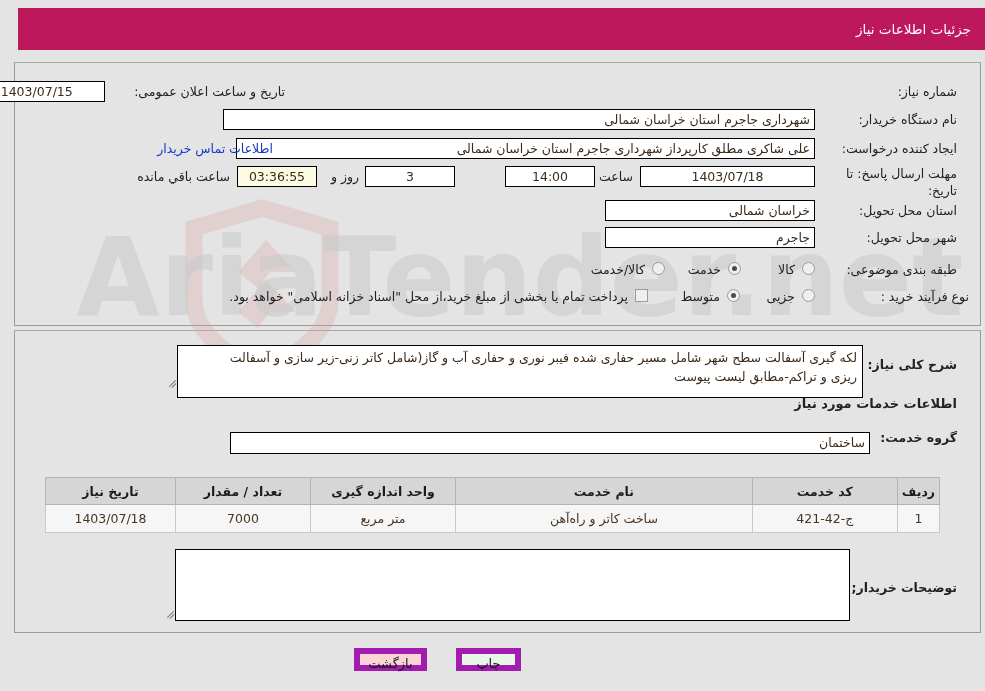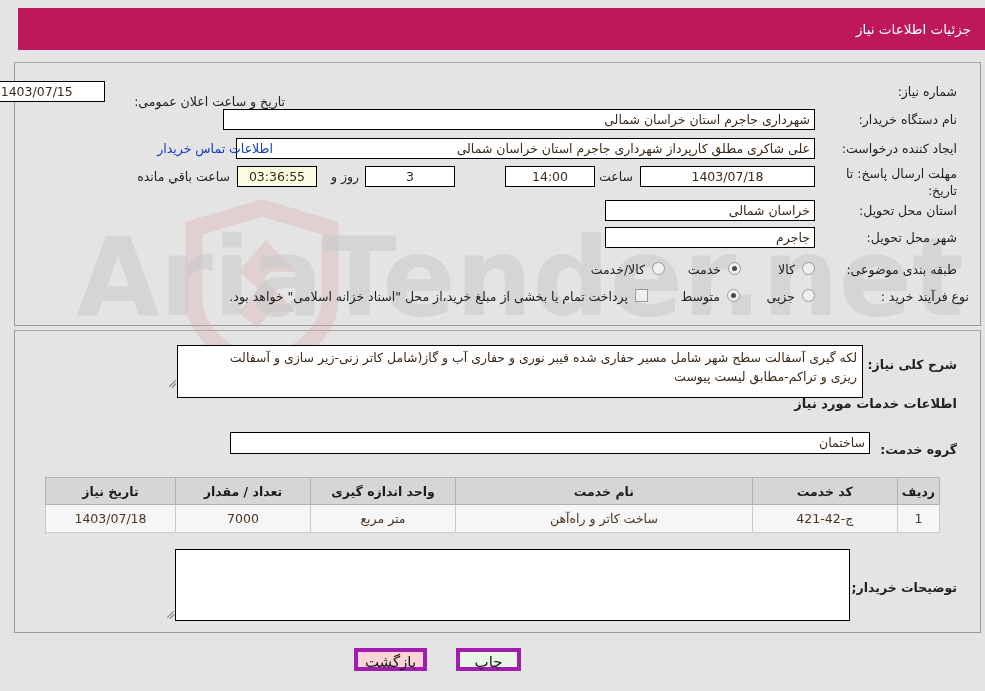--- a/index.html
+++ b/index.html
@@ -180,22 +180,22 @@
     border: 1px solid #c9c9c9;
     color: #4a3520;
     height: 28px;
     text-align: center;
     padding: 2px 4px;
   }
 
   
   .btn {
     position: absolute;
-    border: 4px solid #a21caf;
-    font-size: 15px;
+    border: 6px solid #a21caf;
+    font-size: 13px;
     color: #1a1a1a;
     text-align: center;
     line-height: 20px;
     height: 23px;
     cursor: pointer;
     direction: rtl;
   }
   .btn-print  { background: #e8f6e8; }
   .btn-back   { background: #fbd5d5; }
 </style>
@@ -217,21 +217,21 @@
 
   <div class="header-left-strip"></div>
   <div class="header-bar">
     <span class="header-title">جزئیات اطلاعات نیاز</span>
   </div>
 
   <div class="panel" id="panel-top"></div>
 
   <div class="lbl layer" style="right:28px; top:84px;">شماره نیاز:</div>
 
-  <div class="lbl layer" style="right:700px; top:94px;">تاریخ و ساعت اعلان عمومی:</div>
+  <div class="lbl layer" style="right:700px; top:84px;">تاریخ و ساعت اعلان عمومی:</div>
   <div class="fld layer" style="right:880px; top:81px; width:185px; height:21px;">1403/07/15 - 09:38</div>
 
   <div class="lbl layer" style="right:28px; top:112px;">نام دستگاه خریدار:</div>
   <div class="fld rtl-right layer" style="right:170px; top:109px; width:592px; height:21px;">شهرداری جاجرم استان خراسان شمالی</div>
 
   <div class="lbl layer" style="right:28px; top:141px;">ایجاد کننده درخواست:</div>
   <div class="fld rtl-right layer" style="right:170px; top:138px; width:579px; height:21px;">علی شاکری مطلق کارپرداز شهرداری جاجرم استان خراسان شمالی</div>
   <div class="linktext layer" style="right:712px; top:141px;">اطلاعات تماس خریدار</div>
 
   <div class="lbl layer" style="right:28px; top:165px; width:140px; text-align:right; white-space:normal; line-height:17px;">مهلت ارسال پاسخ: تا تاریخ:</div>
@@ -274,21 +274,21 @@
   <div class="lbl layer" style="right:357px; top:289px;">پرداخت تمام یا بخشی از مبلغ خرید،از محل "اسناد خزانه اسلامی" خواهد بود.</div>
 
   <div class="panel" id="panel-mid"></div>
 
   <div class="lbl lbl-bold layer" style="right:28px; top:357px;">شرح کلی نیاز:</div>
   <div class="ta layer" style="right:122px; top:345px; width:686px; height:53px;padding-left:28px;">لکه گیری آسفالت سطح شهر شامل مسیر حفاری شده فیبر نوری و حفاری آب و گاز(شامل کاتر زنی-زیر سازی و آسفالت ریزی و تراکم-مطابق لیست پیوست</div>
   <div class="resize-grip layer" style="right:806px; top:376px;"></div>
 
   <div class="lbl lbl-bold layer" style="right:28px; top:396px; font-size:13px;">اطلاعات خدمات مورد نیاز</div>
 
-  <div class="lbl lbl-bold layer" style="right:28px; top:442px;text-align:center;">گروه خدمت:</div>
+  <div class="lbl lbl-bold layer" style="right:28px; top:430px;text-align:center;">گروه خدمت:</div>
   <div class="fld rtl-right layer" style="right:115px; top:432px; width:640px; height:22px;">ساختمان</div>
 
   <table id="svc-table">
     <thead>
       <tr>
         <th style="width:38px;">ردیف</th>
         <th style="width:145px;">کد خدمت</th>
         <th>نام خدمت</th>
         <th style="width:145px;">واحد اندازه گیری</th>
         <th style="width:135px;">تعداد / مقدار</th>

